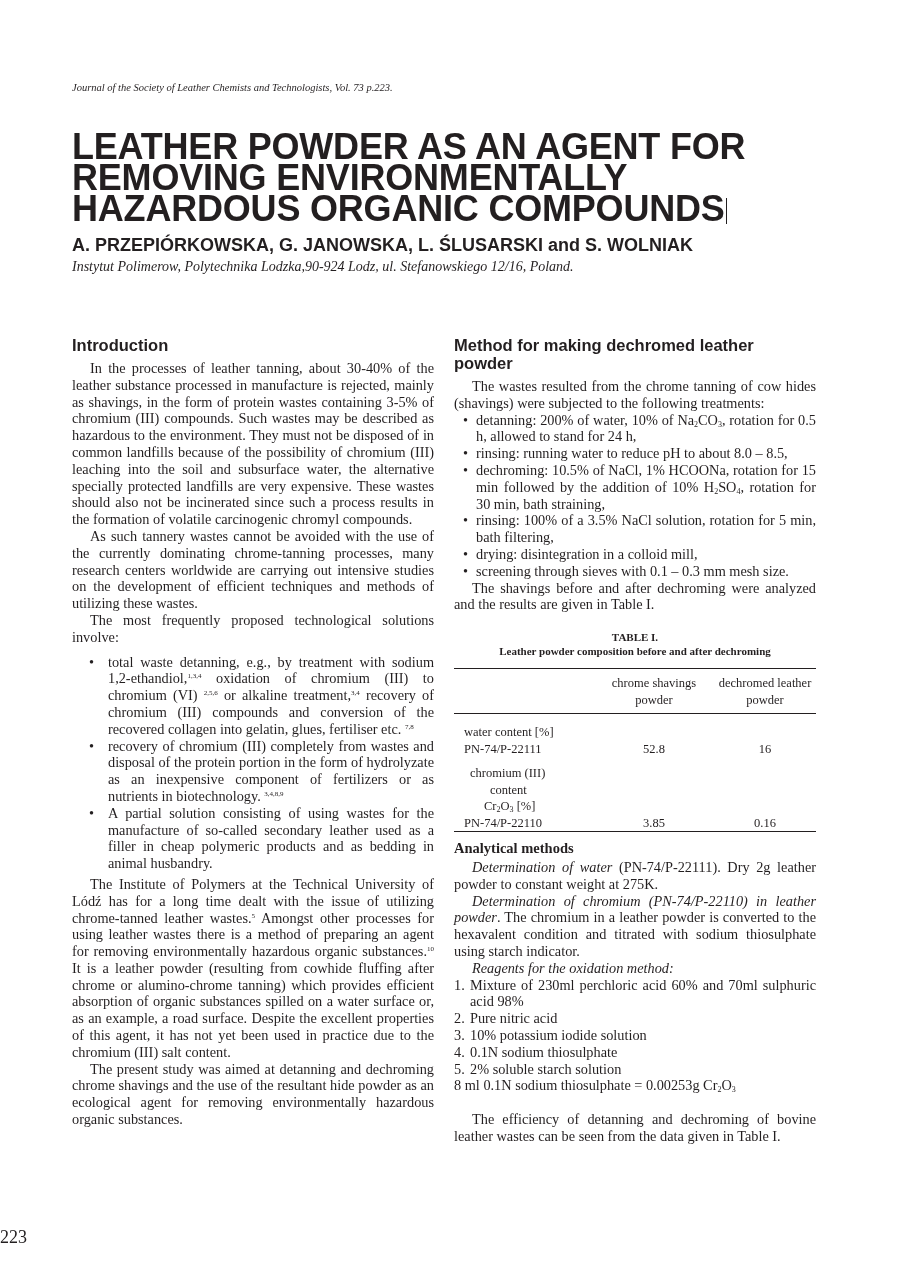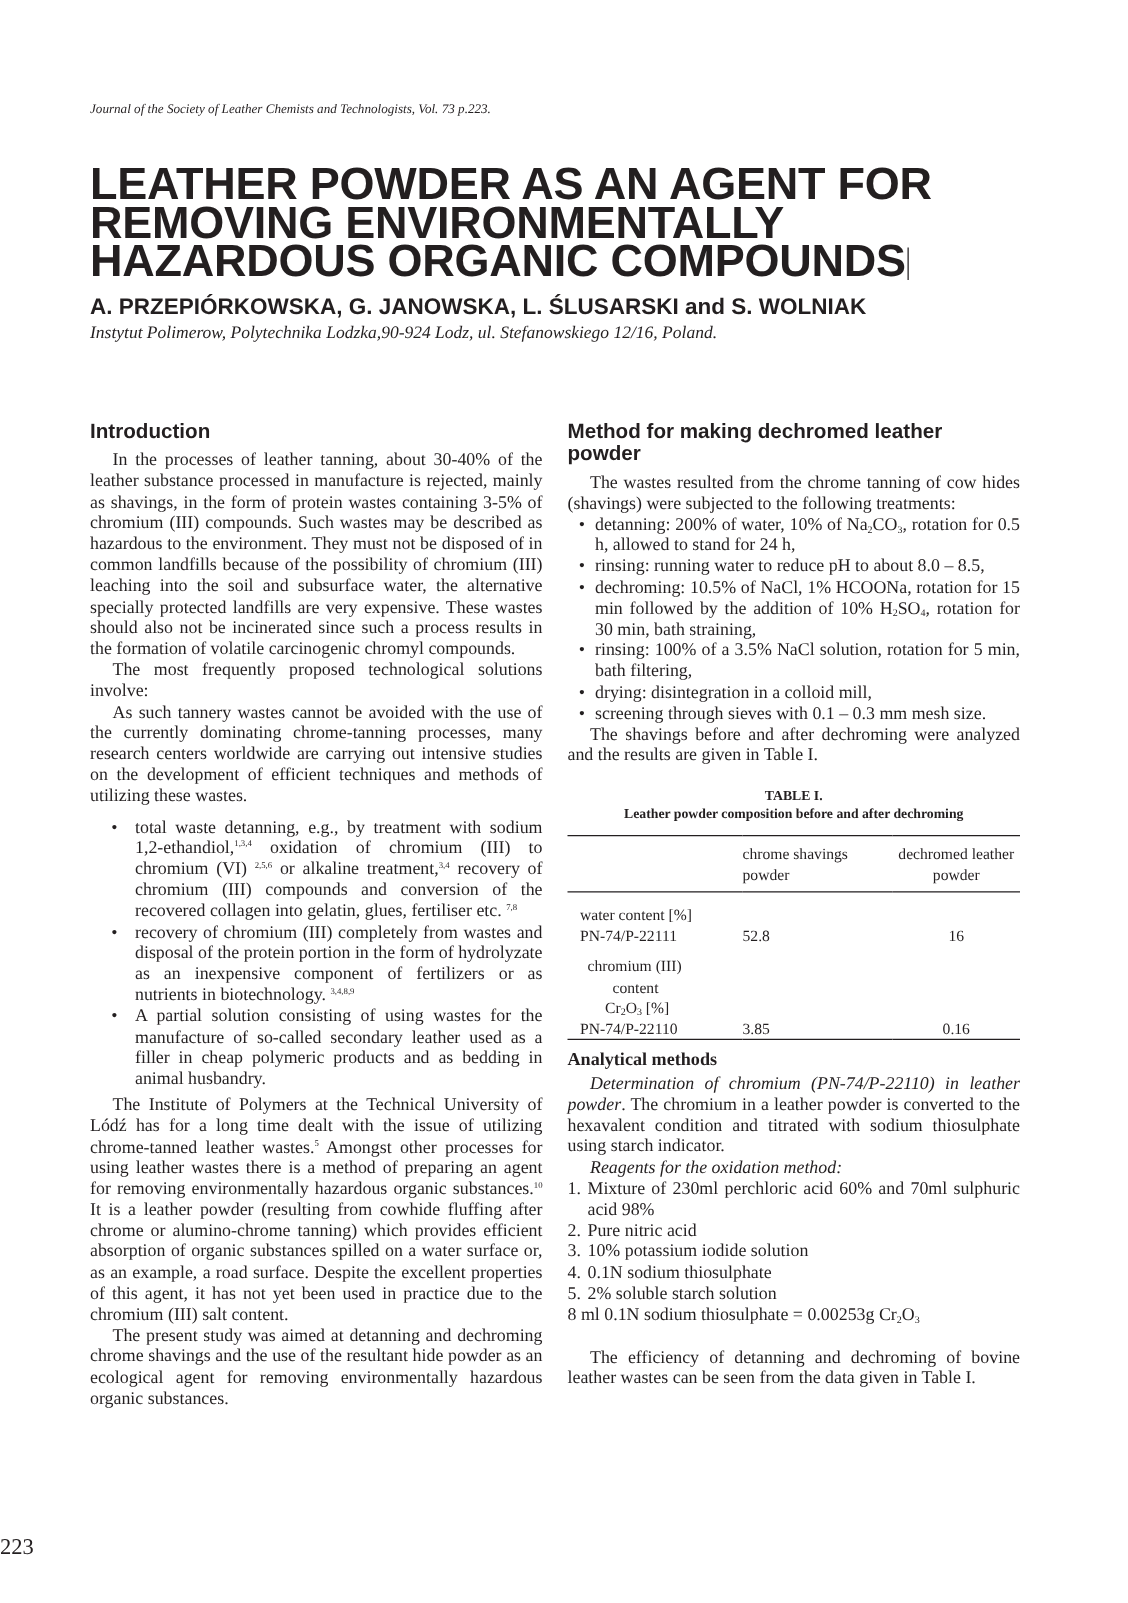--- a/index.html
+++ b/index.html
@@ -29,41 +29,41 @@
   ol.num li .n { position: absolute; left: 0; top: 0; }
   .table-block { margin-top: 18px; }
   .tcap1 { text-align: center; font-weight: bold; font-size: 11px; line-height: 13px; }
   .tcap2 { text-align: center; font-weight: bold; font-size: 11px; line-height: 14px; }
   table { width: 100%; border-collapse: collapse; margin-top: 10px; font-size: 12.5px; line-height: 16.5px; }
   table thead tr { border-top: 1.5px solid #231f20; border-bottom: 1.5px solid #231f20; }
   table tbody tr.last { border-bottom: 1.5px solid #231f20; }
   th { font-weight: normal; padding: 6px 0 5px 0; }
   td { padding: 0; vertical-align: bottom; }
   td.c1 { text-align: left; padding-left: 10px; width: 130px; }
-  td.c2, th.c2 { text-align: left; width: 120px; }
+  td.c2, th.c2 { text-align: center; width: 120px; }
   td.c3, th.c3 { text-align: center; }
   h3 { margin: 8px 0 2px 0; font-size: 14.5px; font-weight: bold; }
   em { font-style: italic; }
   #pageno { position: absolute; left: 0; width: 902px; top: 1227px; text-align: left; font-size: 18px; }
 </style>
 </head>
 <body>
 
 <div id="journal" class="serif">Journal of the Society of Leather Chemists and Technologists, Vol. 73 p.223.</div>
 
 <div id="title" class="sans"><span>LEATHER POWDER AS AN AGENT FOR REMOVING ENVIRONMENTALLY HAZARDOUS ORGANIC COMPOUNDS</span><span class="cursor"></span></div>
 
 <div id="authors" class="sans">A. PRZEPIÓRKOWSKA, G. JANOWSKA, L. ŚLUSARSKI and S. WOLNIAK</div>
 <div id="affil" class="serif">Instytut Polimerow, Polytechnika Lodzka,90-924 Lodz, ul. Stefanowskiego 12/16, Poland.</div>
 
 <div id="left" class="col serif">
   <h2 class="sans">Introduction</h2>
   <p>In the processes of leather tanning, about 30-40% of the leather substance processed in manufacture is rejected, mainly as shavings, in the form of protein wastes containing 3-5% of chromium (III) compounds. Such wastes may be described as hazardous to the environment. They must not be disposed of in common landfills because of the possibility of chromium (III) leaching into the soil and subsurface water, the alternative specially protected landfills are very expensive. These wastes should also not be incinerated since such a process results in the formation of volatile carcinogenic chromyl compounds.</p>
+  <p>As such tannery wastes cannot be avoided with the use of the currently dominating chrome-tanning processes, many research centers worldwide are carrying out intensive studies on the development of efficient techniques and methods of utilizing these wastes.</p>
   <p>The most frequently proposed technological solutions involve:</p>
-  <p>As such tannery wastes cannot be avoided with the use of the currently dominating chrome-tanning processes, many research centers worldwide are carrying out intensive studies on the development of efficient techniques and methods of utilizing these wastes.</p>
   <ul class="bul" style="margin-top:8px;">
     <li><span class="dot">•</span><span>total waste detanning, e.g., by treatment with sodium 1,2-ethandiol,</span><sup>1,3,4</sup><span> oxidation of chromium (III) to chromium (VI) </span><sup>2,5,6</sup><span> or alkaline treatment,</span><sup>3,4</sup><span> recovery of chromium (III) compounds and conversion of the recovered collagen into gelatin, glues, fertiliser etc. </span><sup>7,8</sup></li>
     <li><span class="dot">•</span><span>recovery of chromium (III) completely from wastes and disposal of the protein portion in the form of hydrolyzate as an inexpensive component of fertilizers or as nutrients in biotechnology. </span><sup>3,4,8,9</sup></li>
     <li><span class="dot">•</span><span>A partial solution consisting of using wastes for the manufacture of so-called secondary leather used as a filler in cheap polymeric products and as bedding in animal husbandry.</span></li>
   </ul>
   <p style="margin-top:4px;"><span>The Institute of Polymers at the Technical University of Lódź has for a long time dealt with the issue of utilizing chrome-tanned leather wastes.</span><sup>5</sup><span> Amongst other processes for using leather wastes there is a method of preparing an agent for removing environmentally hazardous organic substances.</span><sup>10</sup><span> It is a leather powder (resulting from cowhide fluffing after chrome or alumino-chrome tanning) which provides efficient absorption of organic substances spilled on a water surface or, as an example, a road surface. Despite the excellent properties of this agent, it has not yet been used in practice due to the chromium (III) salt content.</span></p>
   <p>The present study was aimed at detanning and dechroming chrome shavings and the use of the resultant hide powder as an ecological agent for removing environmentally hazardous organic substances.</p>
 </div>
 
 <div id="right" class="col serif">
@@ -107,20 +107,21 @@
             <div>PN-74/P-22110</div>
           </td>
           <td class="c2">3.85</td>
           <td class="c3">0.16</td>
         </tr>
       </tbody>
     </table>
   </div>
 
   <h3>Analytical methods</h3>
+  <p><em>Determination of water</em><span> (PN-74/P-22111). Dry 2g leather powder to constant weight at 275K.</span></p>
   <p><em>Determination of chromium (PN-74/P-22110) in leather powder</em><span>. The chromium in a leather powder is converted to the hexavalent condition and titrated with sodium thiosulphate using starch indicator.</span></p>
   <p><em>Reagents for the oxidation method:</em></p>
   <ol class="num">
     <li><span class="n">1.</span><span>Mixture of 230ml perchloric acid 60% and 70ml sulphuric acid 98%</span></li>
     <li><span class="n">2.</span><span>Pure nitric acid</span></li>
     <li><span class="n">3.</span><span>10% potassium iodide solution</span></li>
     <li><span class="n">4.</span><span>0.1N sodium thiosulphate</span></li>
     <li><span class="n">5.</span><span>2% soluble starch solution</span></li>
   </ol>
   <p class="noind"><span>8 ml 0.1N sodium thiosulphate = 0.00253g Cr</span><sub>2</sub><span>O</span><sub>3</sub></p>

